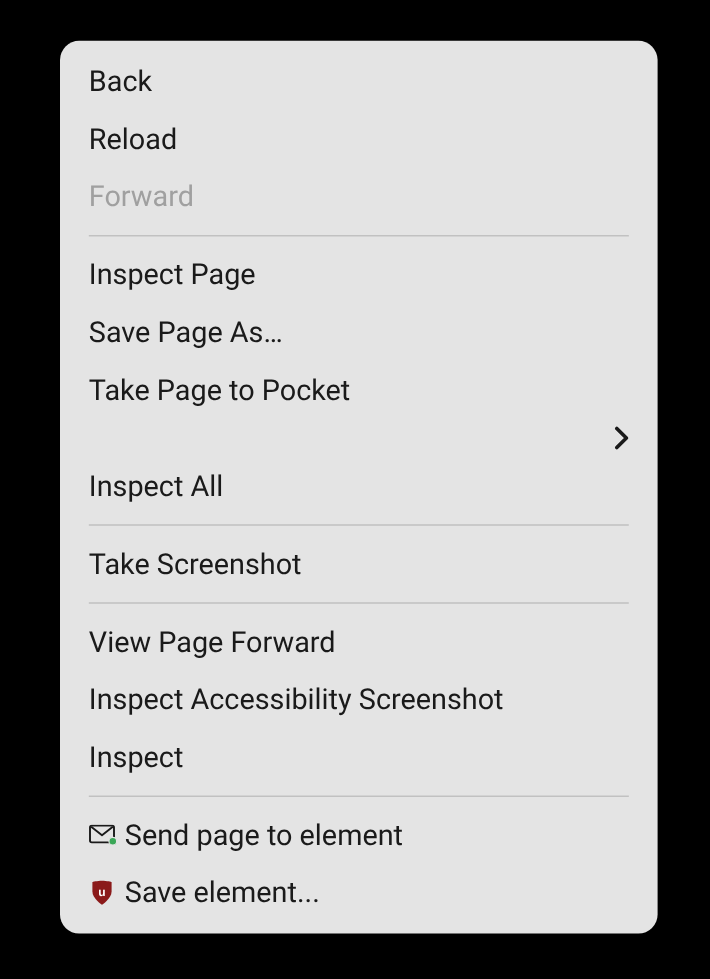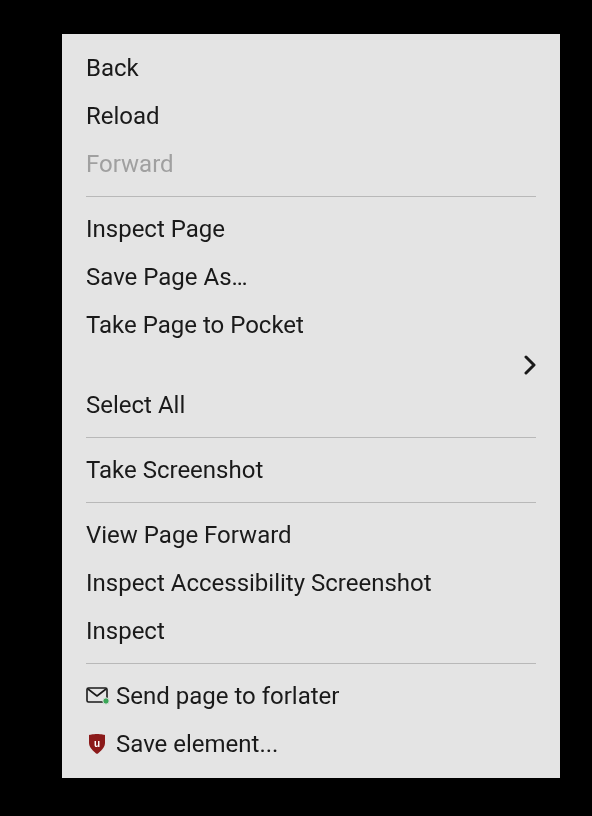--- a/index.html
+++ b/index.html
@@ -9,25 +9,25 @@
     }
     body {
       background: #000;
       width: 592px;
       height: 816px;
       font-family: -apple-system, BlinkMacSystemFont, "Segoe UI", Roboto, Helvetica, Arial, sans-serif;
       position: relative;
     }
     .context-menu {
       position: absolute;
-      left: 62px;
+      left: 50px;
       top: 34px;
       width: 498px;
       background: #e4e4e4;
-      border-radius: 0;
+      border-radius: 16px;
       padding: 10px 0;
       box-shadow: 0 0 0 1px rgba(0,0,0,0.08), 0 10px 40px rgba(0,0,0,0.3);
     }
     .menu-item {
       display: flex;
       align-items: center;
       padding: 6px 24px;
       font-size: 24px;
       color: #1a1a1a;
       cursor: default;
@@ -97,21 +97,21 @@
     <span class="label">Take Page to Pocket</span>
   </div>
   <div class="menu-item">
     <span class="chevron">
       <svg width="12" height="20" viewBox="0 0 12 20" fill="none">
         <path d="M2 2 L10 10 L2 18" stroke="#1a1a1a" stroke-width="3" stroke-linecap="round" stroke-linejoin="round"></path>
       </svg>
     </span>
   </div>
   <div class="menu-item">
-    <span class="label">Select All</span>
+    <span class="label">Inspect All</span>
   </div>
 
   <div class="separator"></div>
 
   <div class="menu-item">
     <span class="label">Take Screenshot</span>
   </div>
 
   <div class="separator"></div>
 
@@ -128,21 +128,21 @@
   <div class="separator"></div>
 
   <div class="menu-item with-icon">
     <span class="icon-slot">
       <svg class="mail-icon-svg" viewBox="0 0 24 18">
         <rect x="1" y="1" width="20" height="14" rx="1.5" fill="none" stroke="#1a1a1a" stroke-width="1.6"></rect>
         <path d="M2 2 L11 9 L20 2" fill="none" stroke="#1a1a1a" stroke-width="1.6" stroke-linejoin="round"></path>
         <circle cx="20" cy="14" r="3.2" fill="#3aa757" stroke="#e4e4e4" stroke-width="1"></circle>
       </svg>
     </span>
-    <span class="label">Send page to forlater</span>
+    <span class="label">Send page to element</span>
   </div>
   <div class="menu-item with-icon">
     <span class="icon-slot">
       <svg class="ublock-icon" viewBox="0 0 22 22">
         <path d="M11 1 C7 1 3 2 3 2 L3 10 C3 16 11 21 11 21 C11 21 19 16 19 10 L19 2 C19 2 15 1 11 1 Z" fill="#8b1a1a"></path>
         <text x="11" y="14" font-size="10" font-weight="bold" fill="#fff" text-anchor="middle" font-family="Arial">u</text>
       </svg>
     </span>
     <span class="label">Save element...</span>
   </div>

